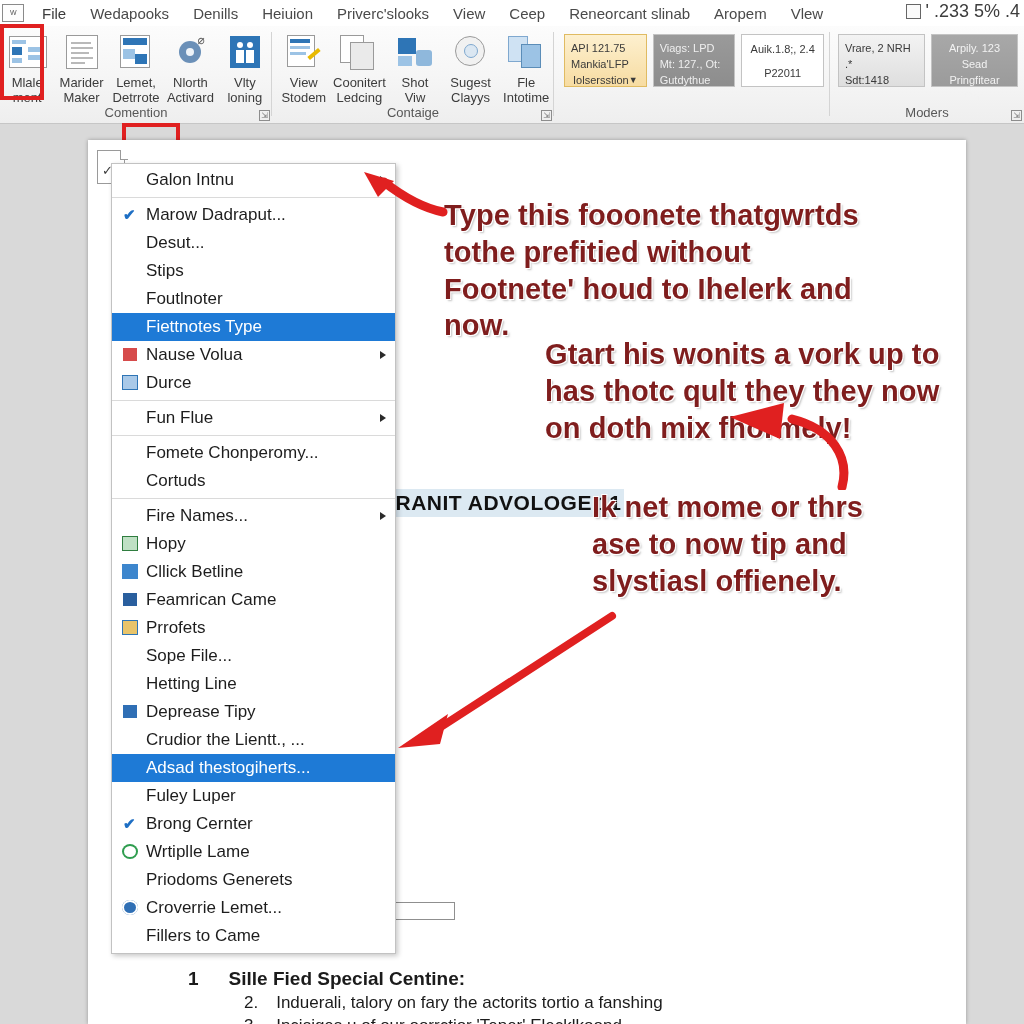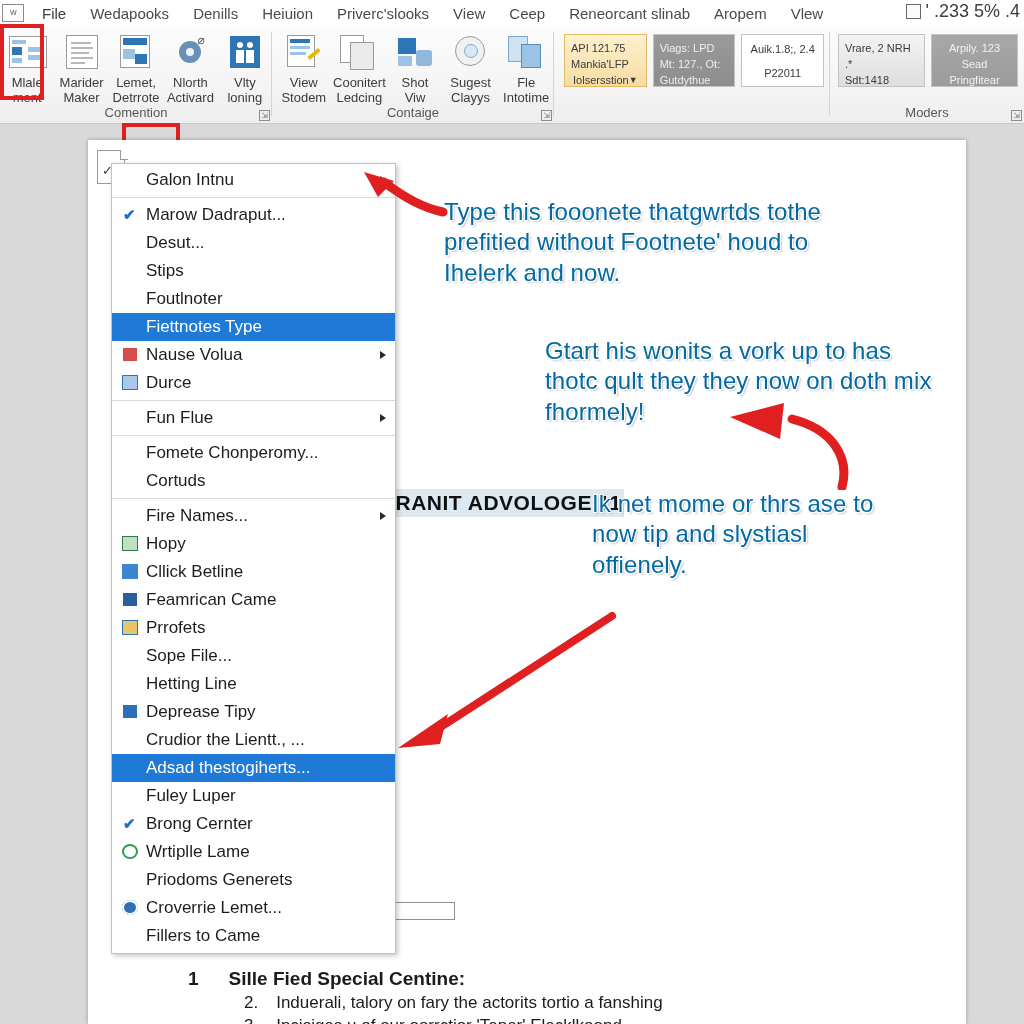--- a/index.html
+++ b/index.html
@@ -144,22 +144,22 @@
   .mi .arrow {
     position:absolute; right:9px; top:10px;
     width:0;height:0;border-left:6px solid #2a2a2a;
     border-top:4px solid transparent;border-bottom:4px solid transparent;
   }
   .mi .mico { position:absolute; left:10px; top:6px; width:16px; height:15px; border:1px solid #7f98b5;}
   .sep { height:1px; background:#dadada; margin:3px 0; }
 
   
   .note {
-    position:absolute; color:#0369a1; font-weight:normal; line-height:1.27;
-    font-size:24px; letter-spacing:.1px;
+    position:absolute; color:#7f1d1d; font-weight:bold; line-height:1.27;
+    font-size:29px; letter-spacing:.1px;
     text-shadow: 1px 1px 0 #ffffff, -1px 1px 0 #ffffff, 1px -1px 0 #ffffff, -1px -1px 0 #ffffff,
                  2px 2px 2px rgba(150,150,150,.55);
   }
   #note1 { left:444px; top:197px; width:430px; }
   #note2 { left:545px; top:336px; width:400px; }
   #note3 { left:592px; top:489px; width:300px; }
   .arrowsvg { position:absolute; pointer-events:none; }
 </style>
 </head>
 <body>

